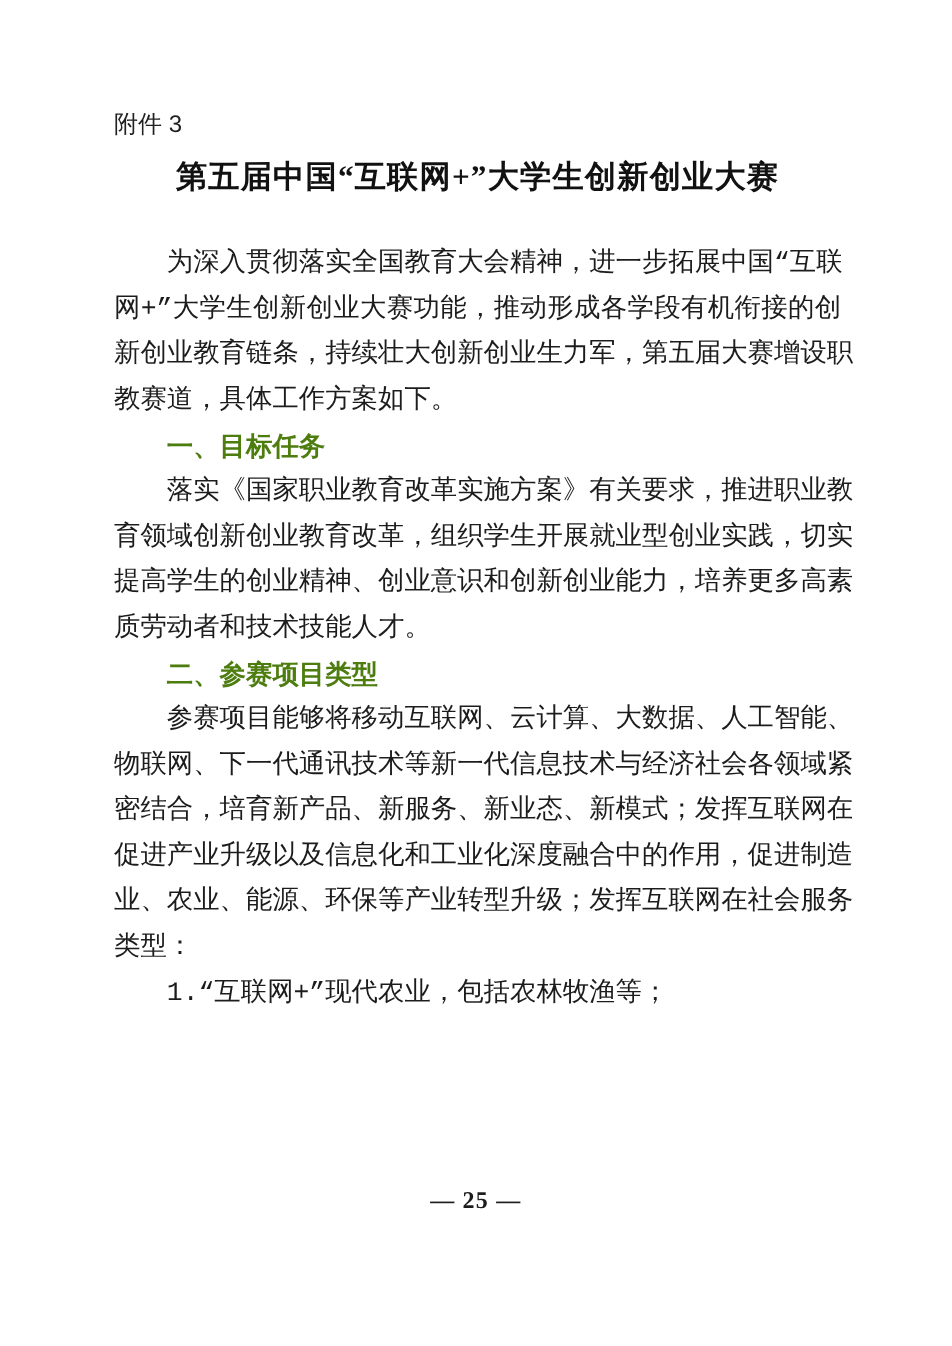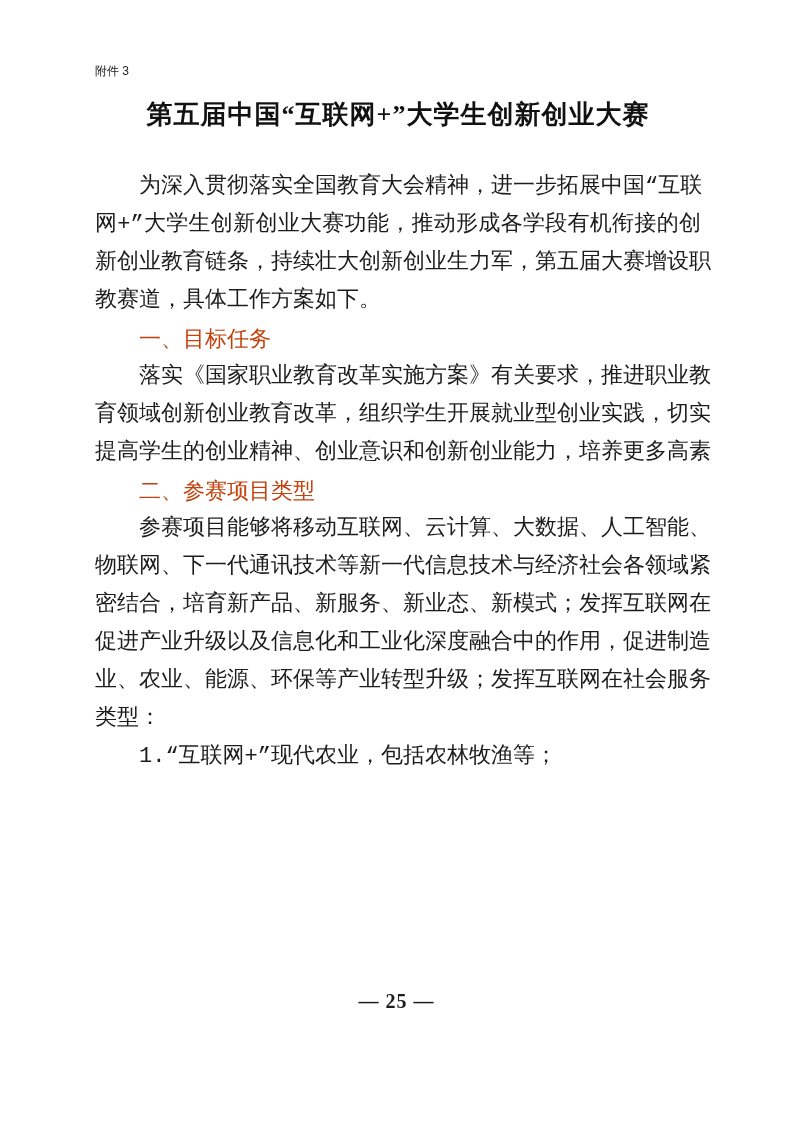--- a/index.html
+++ b/index.html
@@ -17,23 +17,23 @@
     overflow: hidden;
     font-family: "Liberation Serif", "DejaVu Serif", serif;
   }
   .content {
     position: absolute;
     left: 95px;
     top: 0;
     width: 606px;
   }
   .attachment {
-    margin-top: 58px;
+    margin-top: 91px;
     font-family: "Liberation Sans", "DejaVu Sans", sans-serif;
-    font-size: 12px;
+    font-size: 20px;
     line-height: 26px;
     color: #222222;
   }
   .title-block {
     margin-top: 10px;
     text-align: center;
     font-weight: bold;
     font-size: 26px;
     line-height: 42px;
     letter-spacing: 1px;
@@ -53,23 +53,23 @@
   .line.last {
     text-align: left;
     text-align-last: auto;
     white-space: normal;
   }
   .line.indent {
     text-indent: 2em;
   }
   .heading {
     font-family: "Liberation Sans", "DejaVu Sans", sans-serif;
-    font-weight: normal;
+    font-weight: bold;
     text-indent: 2em;
-    color: #c2410c;
+    color: #4d7c0f;
   }
   .footer {
     position: absolute;
     left: 0;
     right: 0;
     top: 990px;
     text-align: center;
     font-weight: bold;
     font-size: 20px;
     letter-spacing: 1px;
@@ -93,20 +93,21 @@
       <div class="line indent">为深入贯彻落实全国教育大会精神，进一步拓展中国“互联</div>
       <div class="line">网+”大学生创新创业大赛功能，推动形成各学段有机衔接的创</div>
       <div class="line">新创业教育链条，持续壮大创新创业生力军，第五届大赛增设职</div>
       <div class="line last">教赛道，具体工作方案如下。</div>
 
       <div class="line last heading">一、目标任务</div>
 
       <div class="line indent">落实《国家职业教育改革实施方案》有关要求，推进职业教</div>
       <div class="line">育领域创新创业教育改革，组织学生开展就业型创业实践，切实</div>
       <div class="line">提高学生的创业精神、创业意识和创新创业能力，培养更多高素</div>
+      <div class="line last">质劳动者和技术技能人才。</div>
 
       <div class="line last heading">二、参赛项目类型</div>
 
       <div class="line indent">参赛项目能够将移动互联网、云计算、大数据、人工智能、</div>
       <div class="line">物联网、下一代通讯技术等新一代信息技术与经济社会各领域紧</div>
       <div class="line">密结合，培育新产品、新服务、新业态、新模式；发挥互联网在</div>
       <div class="line">促进产业升级以及信息化和工业化深度融合中的作用，促进制造</div>
       <div class="line">业、农业、能源、环保等产业转型升级；发挥互联网在社会服务</div>
       <div class="line last">类型：</div>
 

